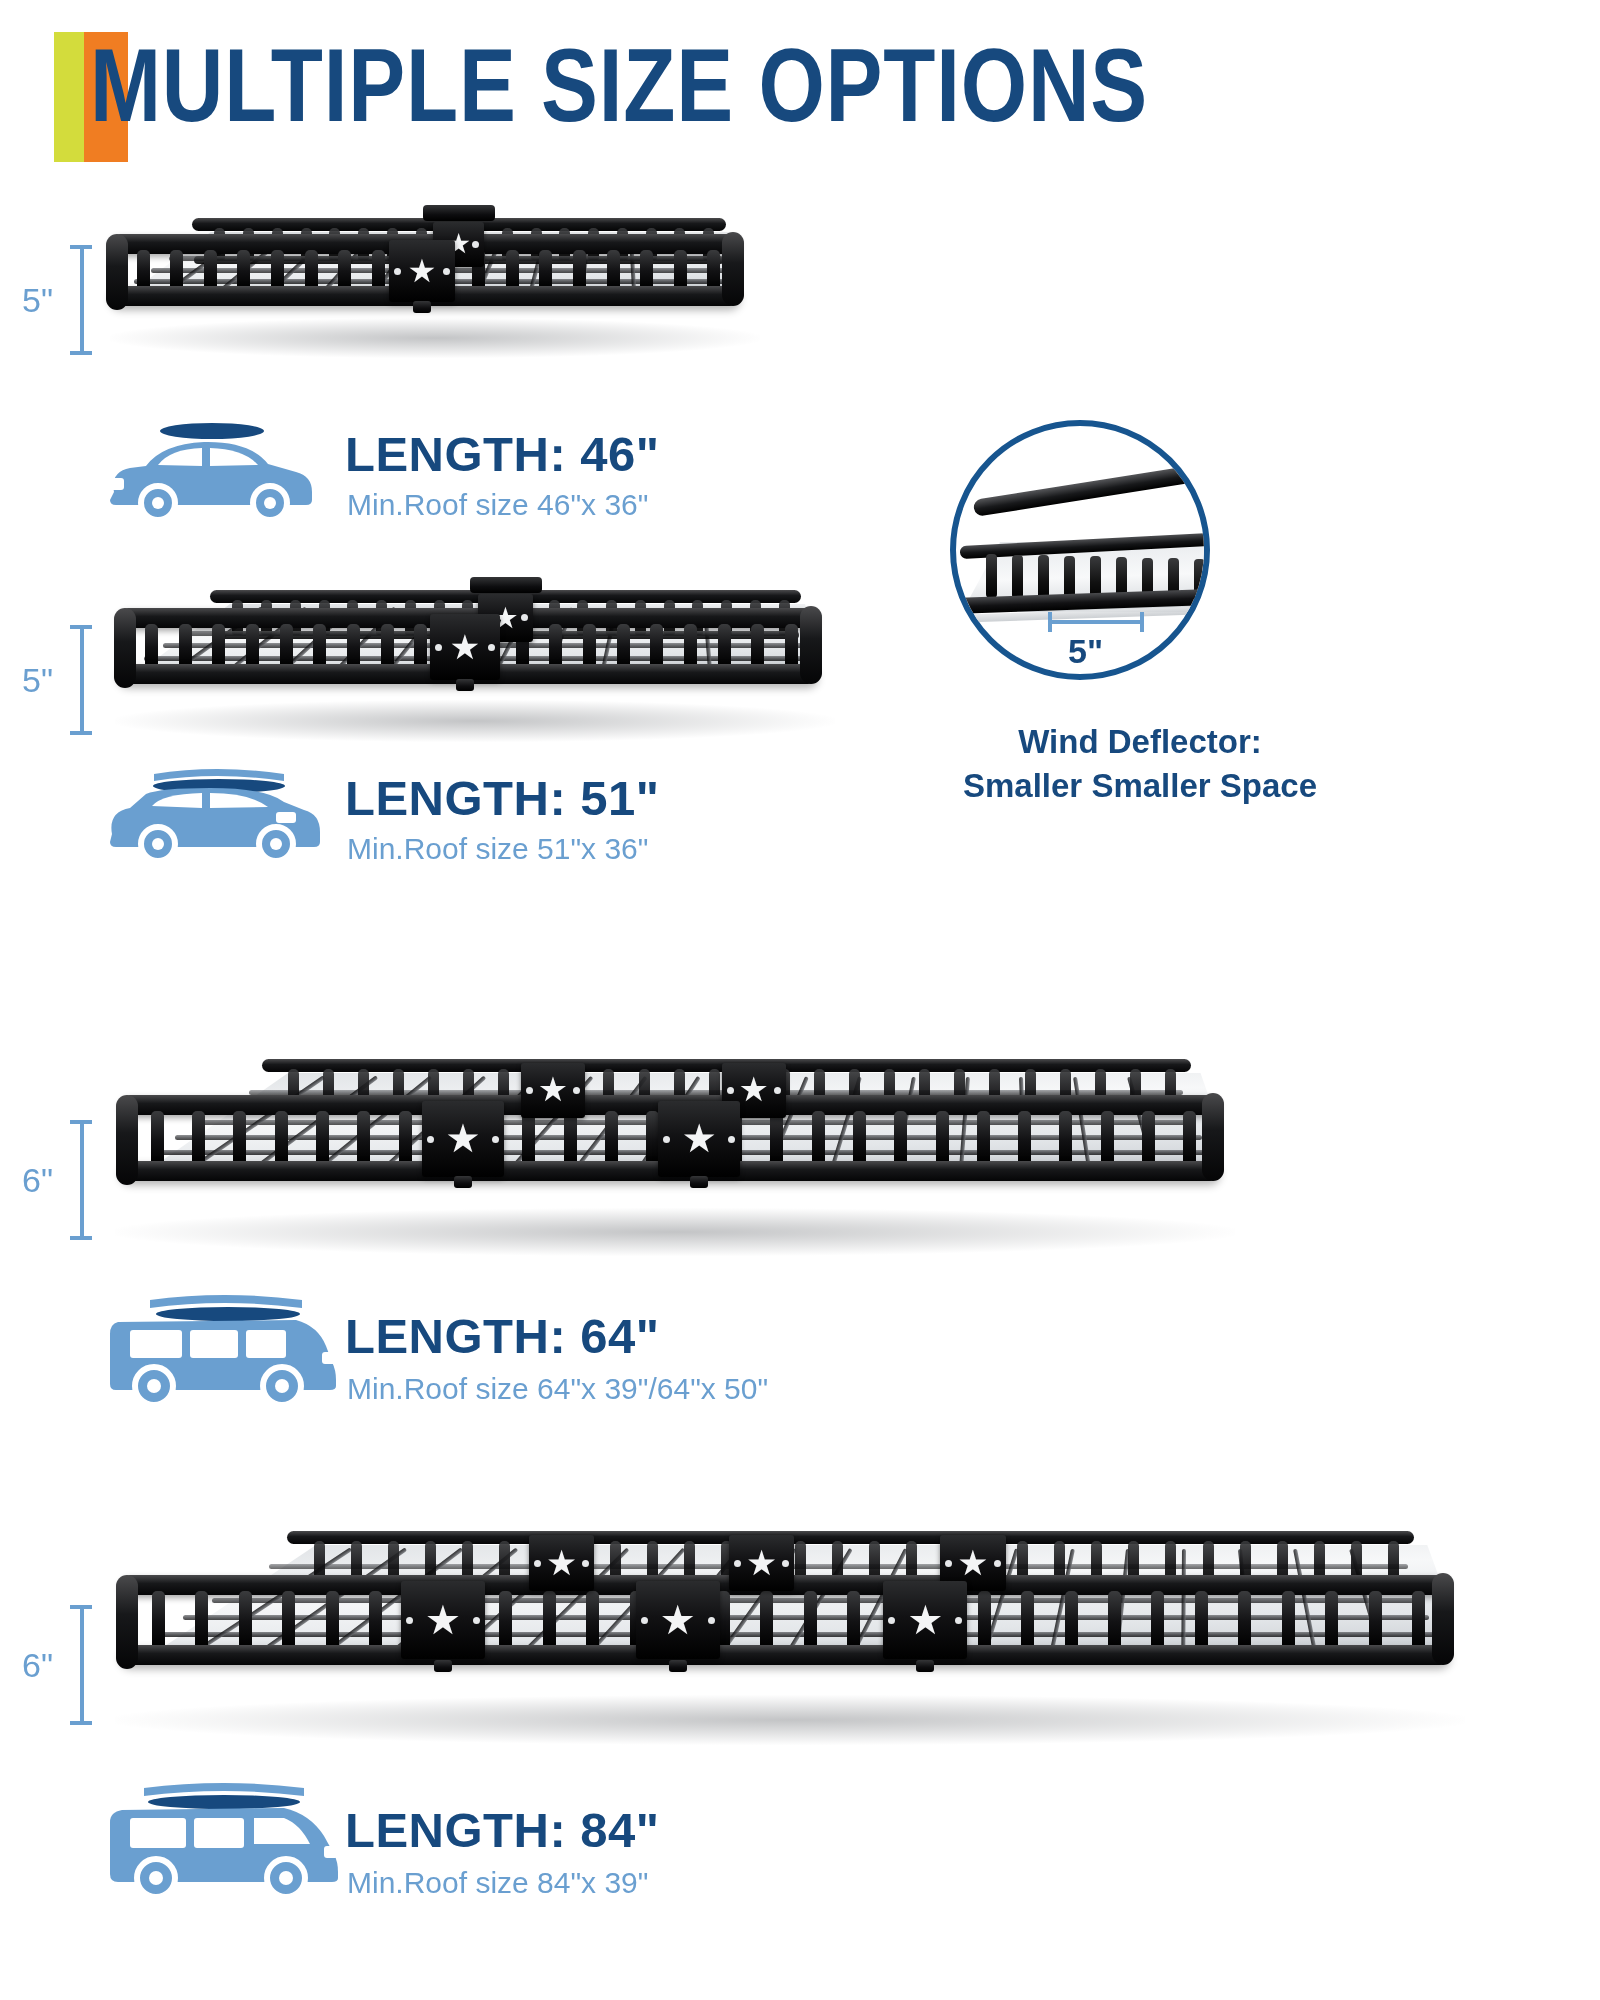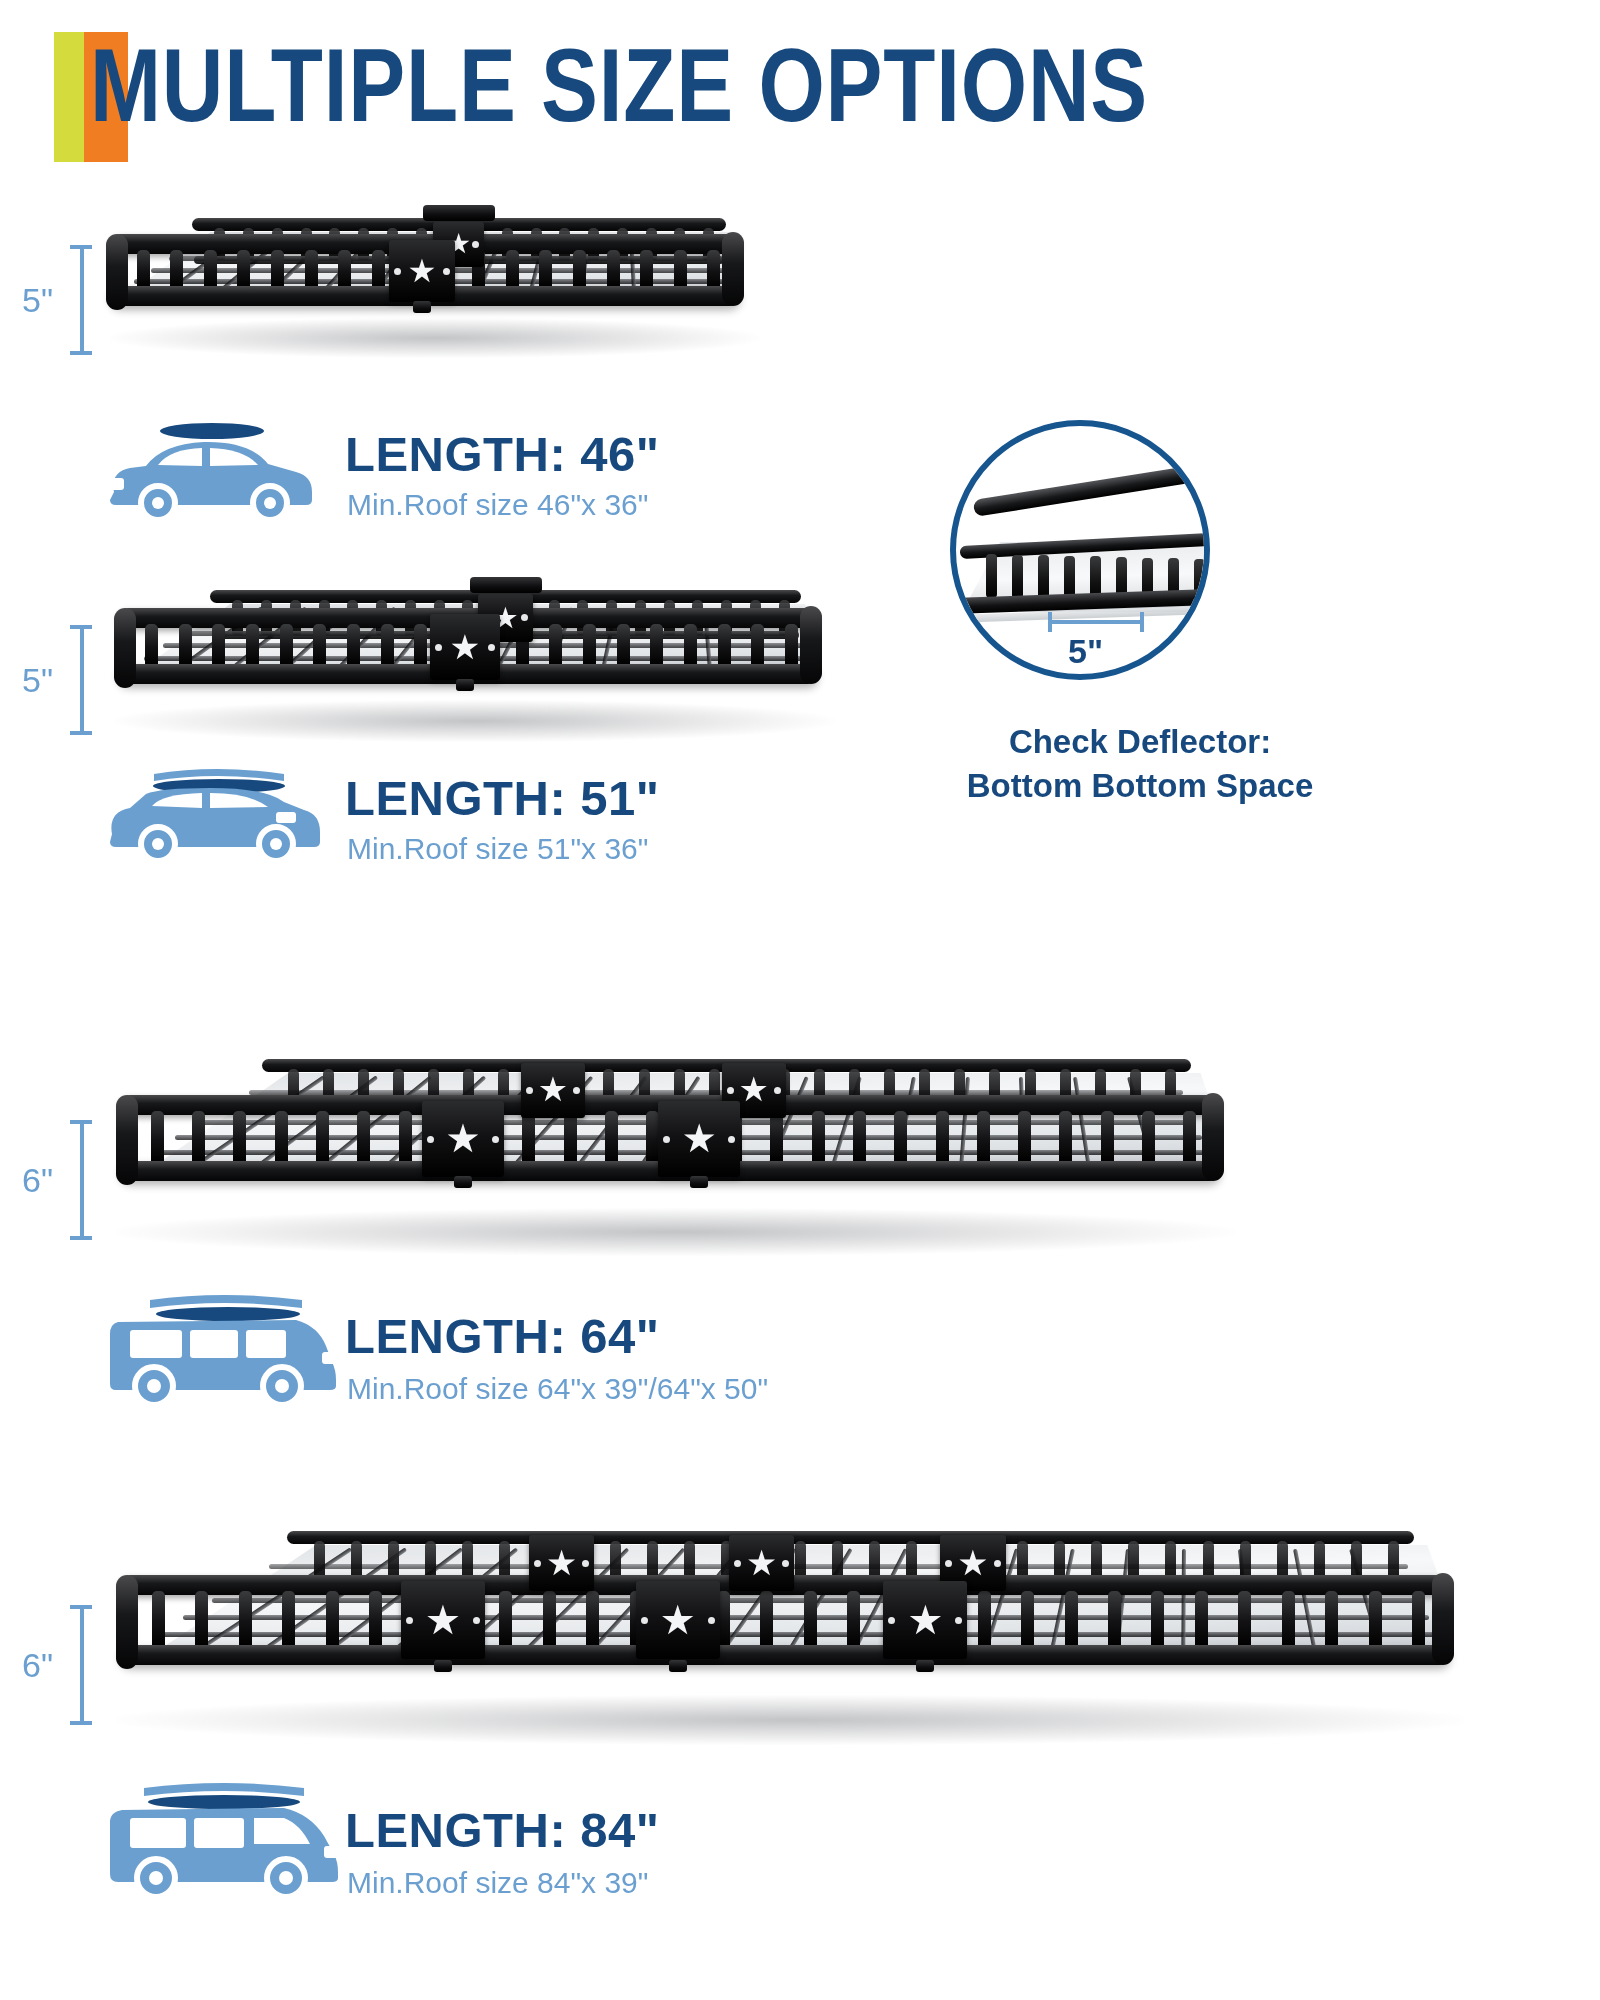--- a/index.html
+++ b/index.html
@@ -364,22 +364,22 @@
         <div class="" style="position:absolute;left:0px;top:193px;width:276px;height:8px;background:linear-gradient(180deg,#e6e8ea,#c3c7cb);transform:rotate(-2deg);transform-origin:0 50%;opacity:.85;"></div>
       </div>
   </div>
   <div class="dimrow" style="left:128px;top:192px;">
     <span class="cap"></span>
       <span class="hline" style="width:88px;"></span>
       <span class="cap"></span>
   </div>
   <div class="dimlbl" style="left:148px;top:212px;">5"</div>
   <div class="txt" style="left:0px;top:300px;">
-    <div>Check Deflector:</div>
-    <div>Bottom Bottom Space</div>
+    <div>Wind Deflector:</div>
+    <div>Smaller Smaller Space</div>
   </div>
 </div>
 
 <div class="section" id="sec3" style="top:1040px;height:340px;">
 
   <div class="dim" style="left:22px;top:80px;width:100px;height:120px;">
     <span class="lbl">6"</span>
     <span class="brk">
         <i class="v"></i>
         <i class="t"></i>

